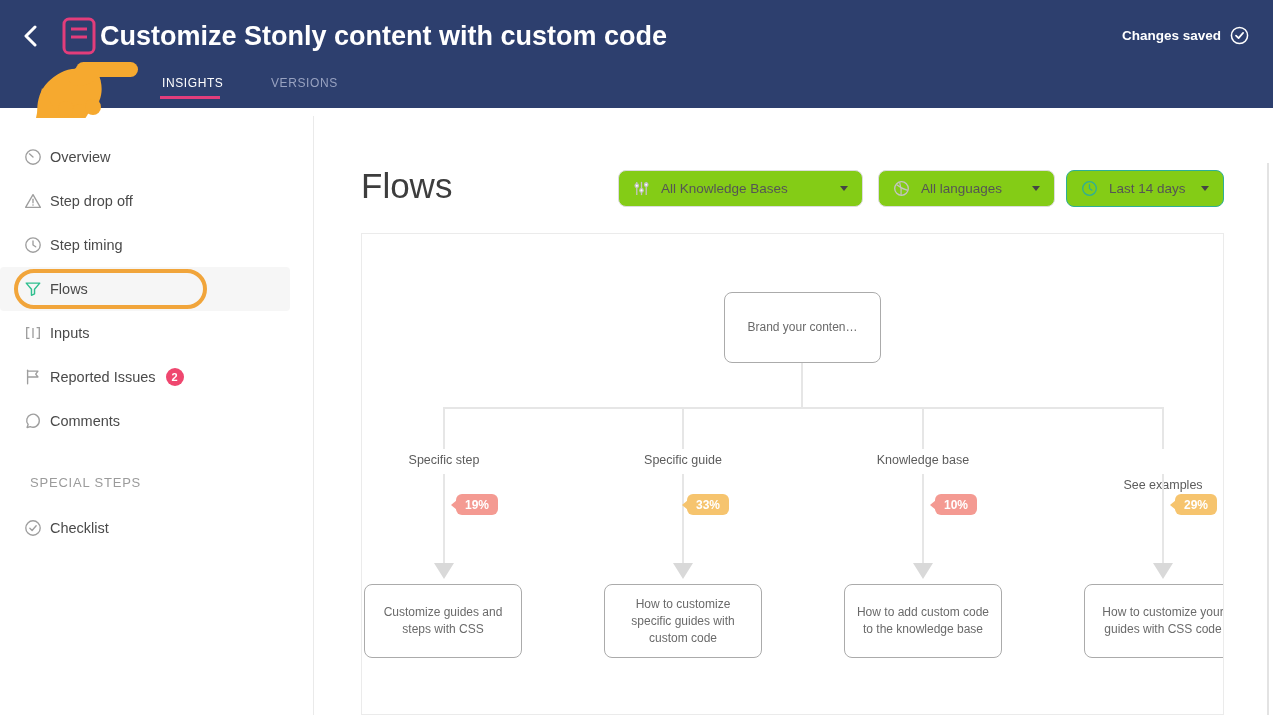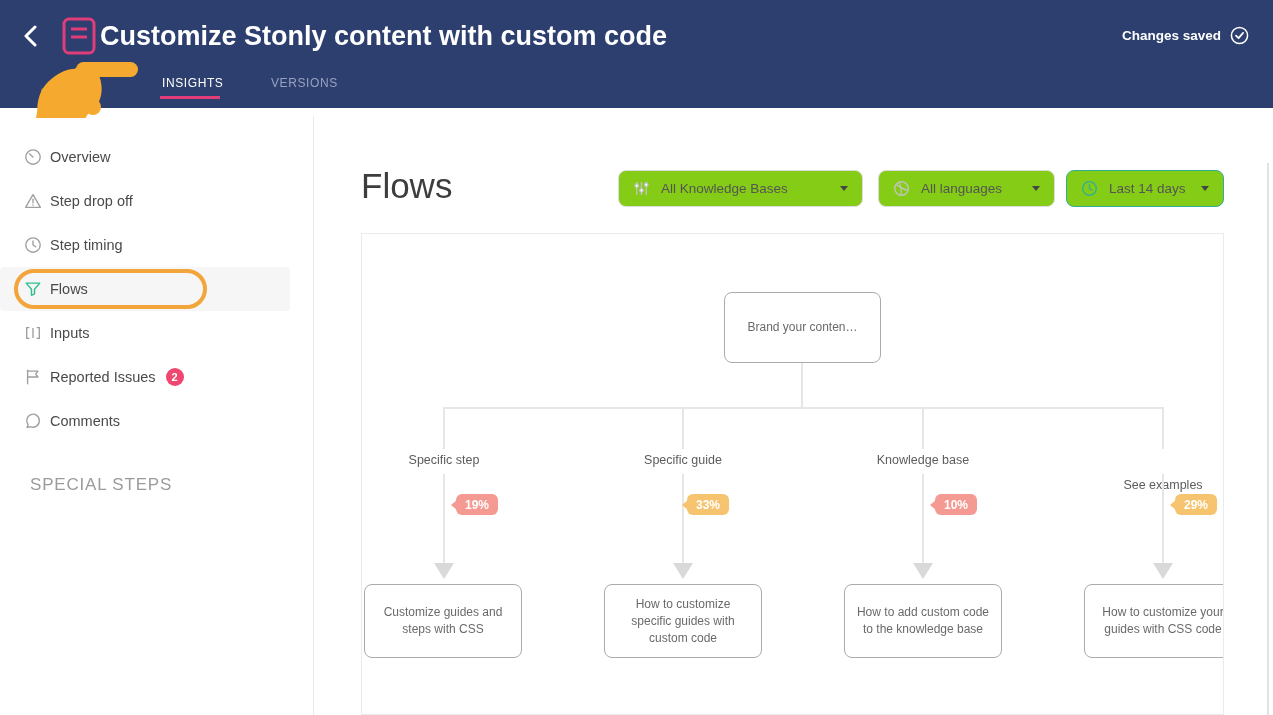--- a/index.html
+++ b/index.html
@@ -19,21 +19,21 @@
   .hand { position:absolute; left:36px; top:44px; z-index:10; pointer-events:none; }
 
   
   .sidebar { position:absolute; left:0; top:116px; width:314px; height:599px; background:#fff; border-right:1px solid #EAEAEA; padding-top:19px; }
   .nav-item { position:relative; height:44px; display:flex; align-items:center; padding-left:24px; cursor:pointer; }
   .nav-item .ic { width:18px; height:18px; margin-right:8px; flex:0 0 18px; }
   .nav-item .lbl { font-size:14.5px; color:#4A4A4A; }
   .nav-item.active { background:#F6F6F6; width:290px; border-radius:4px; }
   .count-badge { margin-left:10px; width:18px; height:18px; border-radius:50%; background:#EF476F; color:#fff;
                  font-size:11px; font-weight:700; display:flex; align-items:center; justify-content:center; }
-  .section-label { margin-top:32px; padding-left:30px; font-size:17px; letter-spacing:.8px; color:#9B9B9B; margin-bottom:16px; }
+  .section-label { margin-top:32px; padding-left:30px; font-size:13px; letter-spacing:.8px; color:#9B9B9B; margin-bottom:16px; }
   .oval { position:absolute; left:14px; top:269px; width:193px; height:40px; border:4px solid #F1A53B; border-radius:22px; z-index:5; pointer-events:none; }
 
   
   .flows-heading { position:absolute; left:361px; top:166px; font-size:35px; font-weight:400; color:#3D3D3D; }
   .dd { position:absolute; top:170px; height:37px; border:1px solid #DCDCDC; border-radius:8px; background:#84cc16;
         display:flex; align-items:center; cursor:pointer; }
   .dd .ic { margin-left:14px; width:17px; height:17px; }
   .dd .lbl { margin-left:11px; font-size:13.5px; color:#555; white-space:nowrap; }
   .dd .caret { margin-left:auto; margin-right:14px; width:0; height:0;
                border-left:4.5px solid transparent; border-right:4.5px solid transparent; border-top:5.5px solid #444; }
@@ -189,20 +189,29 @@
       <svg width="18" height="18" viewBox="0 0 20 20">
           <path d="M17 9.5 a7 7 0 1 0 -12.4 4.4 L3.4 17.2 L7 16.2 A7 7 0 0 0 17 9.5 Z" fill="none" stroke="#9E9E9E" stroke-width="1.5" stroke-linejoin="round"></path>
         </svg>
     </span>
     <span class="lbl">Comments</span>
   </div>
 
   <div class="section-label">SPECIAL STEPS</div>
 
 
+  <div class="nav-item">
+    <span class="ic">
+      <svg width="18" height="18" viewBox="0 0 20 20">
+          <circle cx="10" cy="10" r="8" fill="none" stroke="#9E9E9E" stroke-width="1.5"></circle>
+          <path d="M6.5 10.3 L9 12.8 L13.5 7.5" fill="none" stroke="#9E9E9E" stroke-width="1.5" stroke-linecap="round" stroke-linejoin="round"></path>
+        </svg>
+    </span>
+    <span class="lbl">Checklist</span>
+  </div>
 </div>
 
 <div class="oval"></div>
 
 <div class="flows-heading">Flows</div>
 
 <div class="dd dd1">
   <span class="ic">
     <svg width="17" height="17" viewBox="0 0 18 18">
         <g stroke="#C4C4C4" stroke-width="1.4" fill="#fff">

